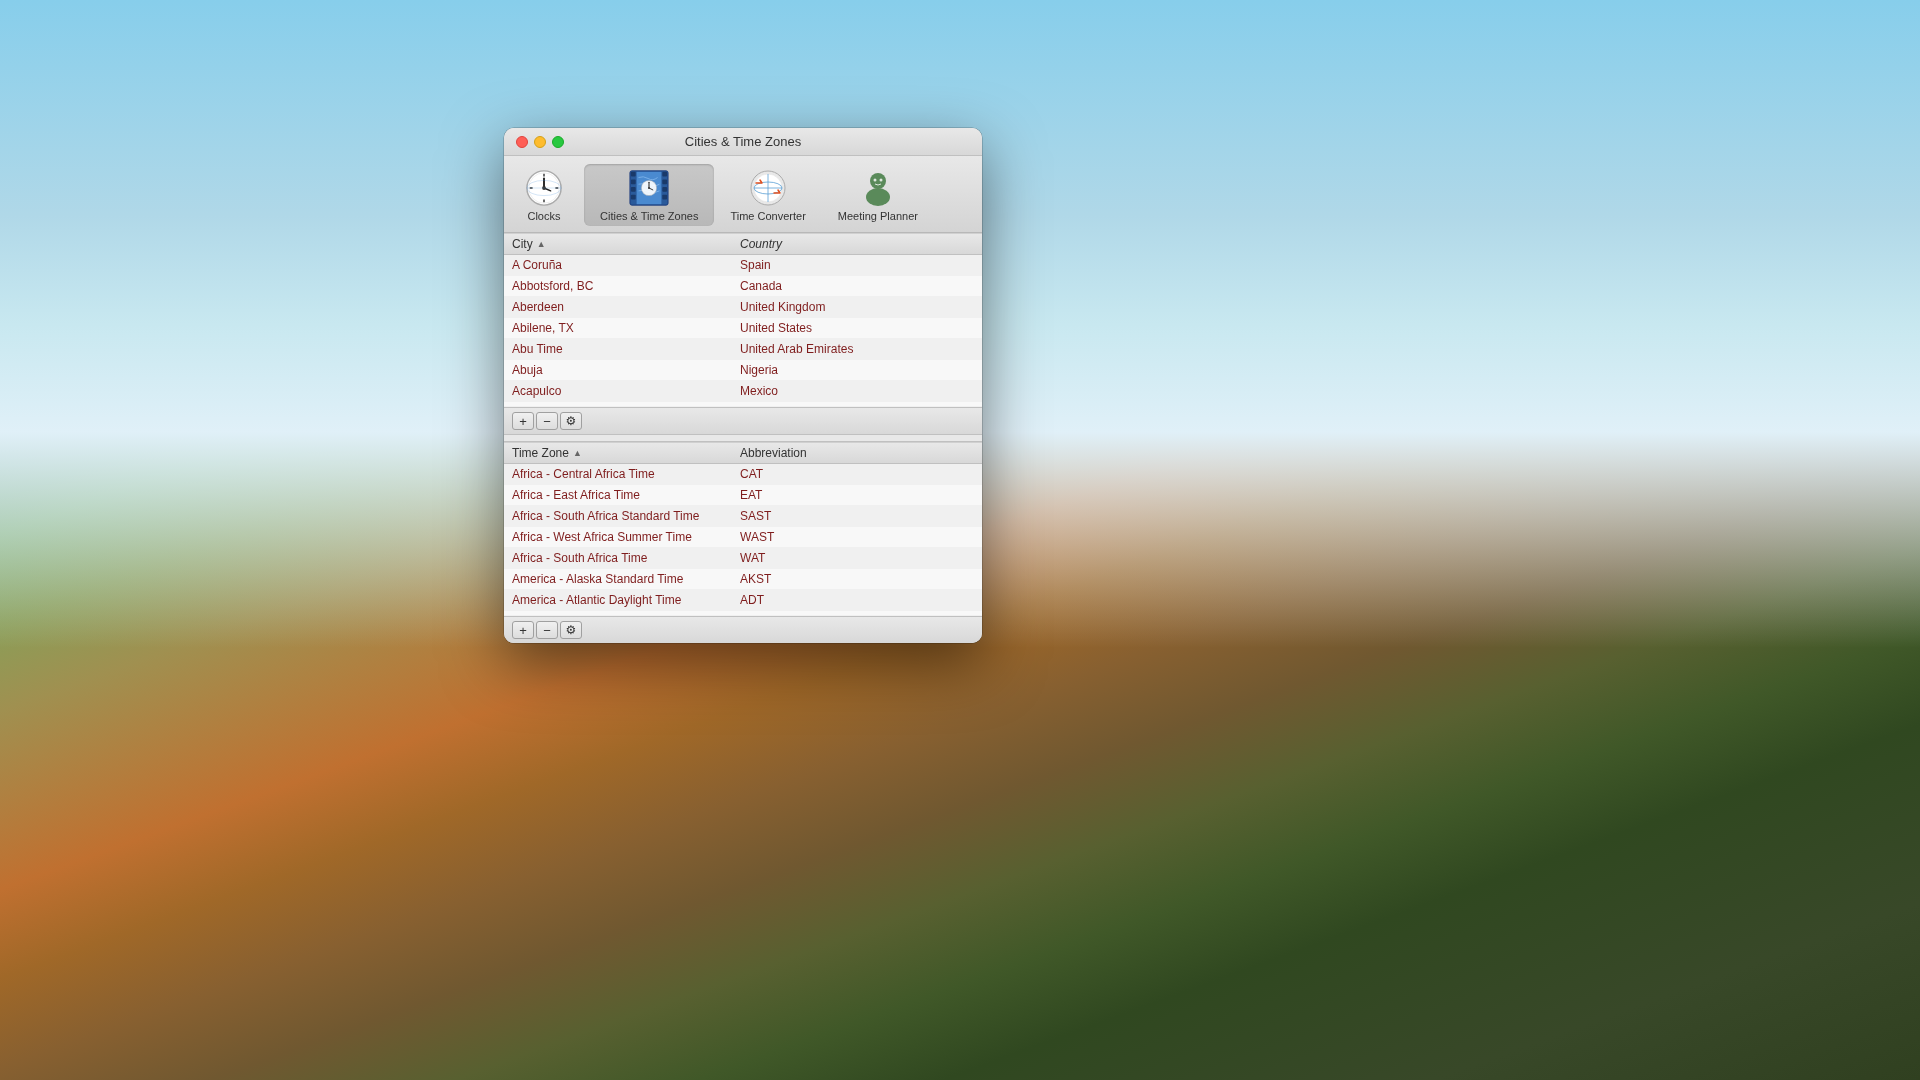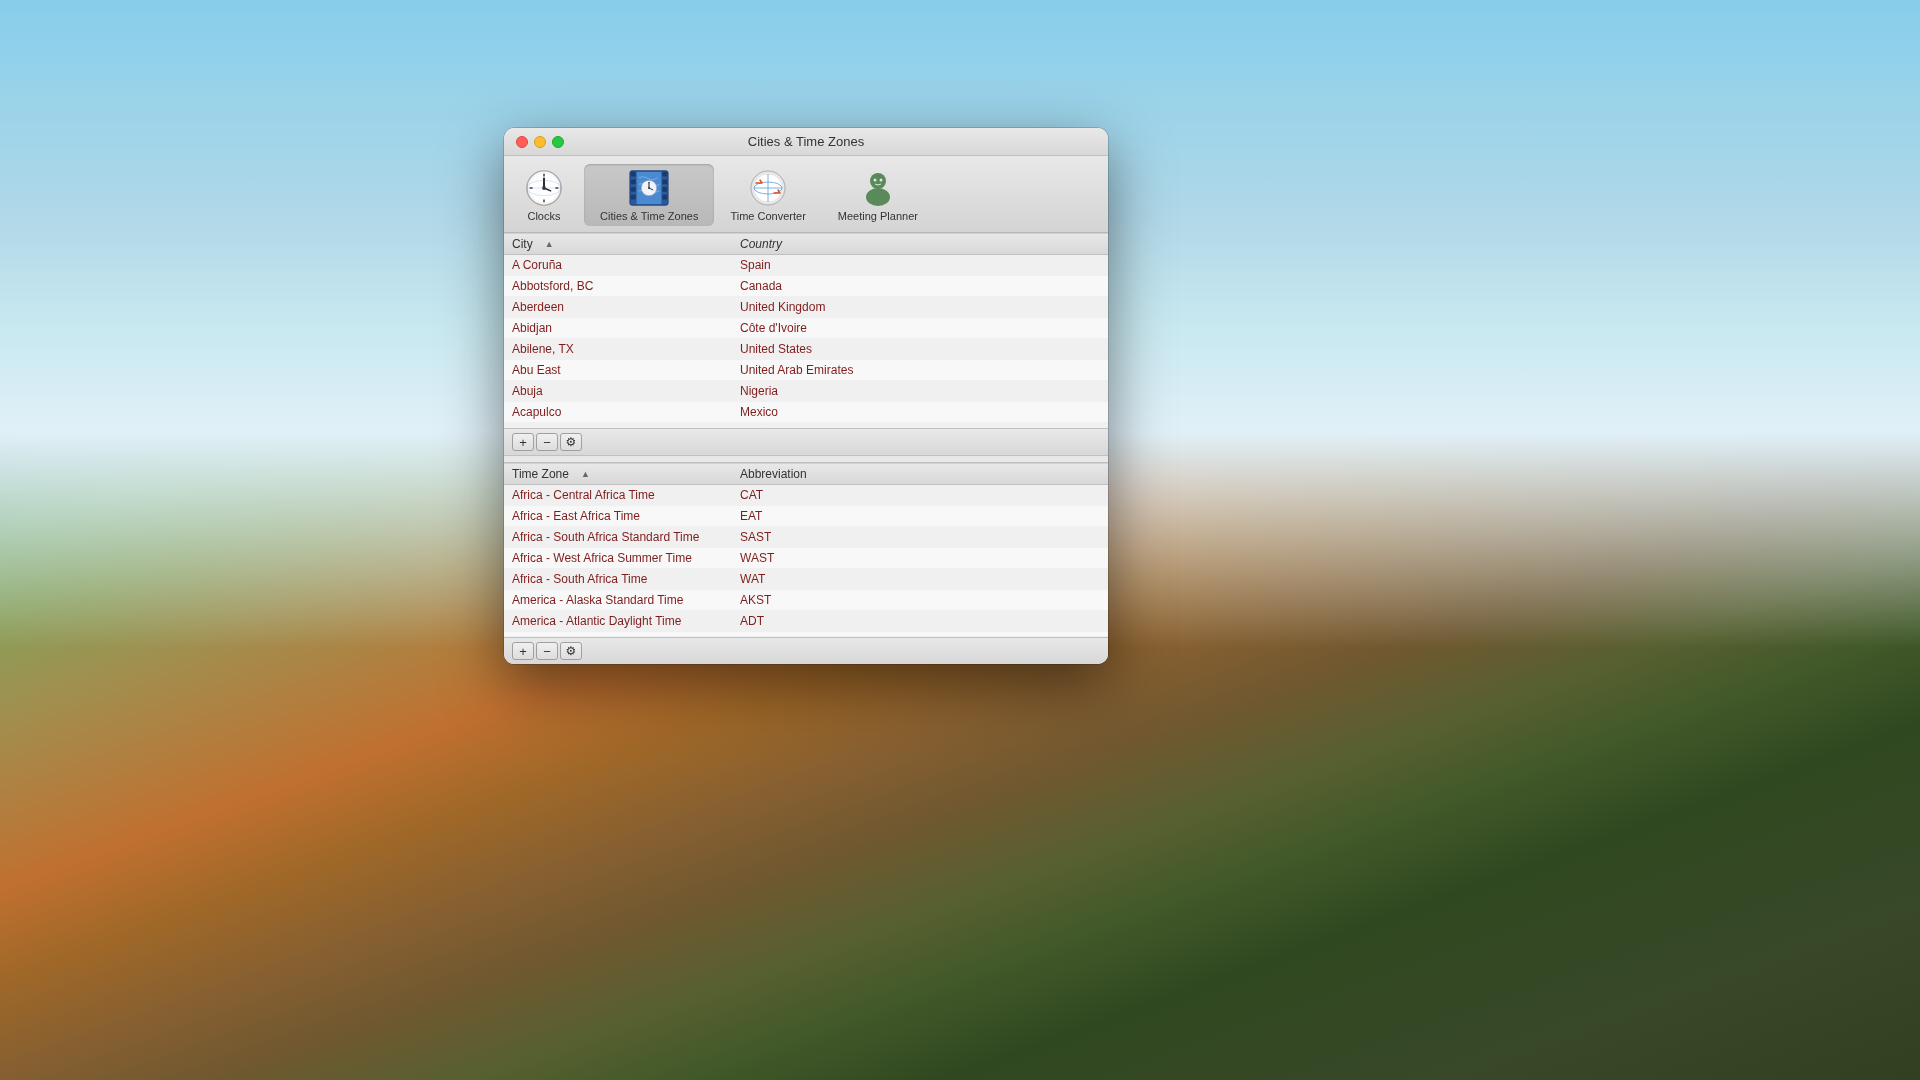--- a/index.html
+++ b/index.html
@@ -43,21 +43,21 @@
       inset: 0;
       background:
         
         linear-gradient(180deg, #87ceeb 0%, #b0d8e8 20%, #c8e8f0 30%, #e0f0f8 40%, transparent 60%);
     }
 
     .window {
       position: absolute;
       top: 128px;
       left: 504px;
-      width: 604px;
+      width: 478px;
       background: #f0f0f0;
       border-radius: 10px;
       box-shadow: 0 20px 60px rgba(0,0,0,0.5), 0 0 0 0.5px rgba(0,0,0,0.3);
       overflow: hidden;
     }
 
     .title-bar {
       background: linear-gradient(180deg, #e8e8e8 0%, #d8d8d8 100%);
       height: 28px;
       display: flex;
@@ -144,21 +144,21 @@
       border-top: 1px solid #d0d0d0;
       padding: 3px 8px;
     }
 
     .table-header-cell {
       font-size: 12px;
       font-weight: 500;
       color: #333;
       display: flex;
       align-items: center;
-      gap: 12px;
+      gap: 4px;
       cursor: pointer;
     }
 
     .table-header-cell.city { width: 228px; }
     .table-header-cell.country { flex: 1; font-style: italic; }
     .table-header-cell.timezone { width: 228px; }
     .table-header-cell.abbrev { flex: 1; }
 
     .sort-arrow {
       font-size: 9px;
@@ -359,29 +359,25 @@
     </div>
         <div class="table-row">
       <span class="cell city-cell">Abbotsford, BC</span>
       <span class="cell country-cell">Canada</span>
     </div>
         <div class="table-row">
       <span class="cell city-cell">Aberdeen</span>
       <span class="cell country-cell">United Kingdom</span>
     </div>
         <div class="table-row">
-      <span class="cell city-cell">Abidjan</span>
-      <span class="cell country-cell">Côte d'Ivoire</span>
-    </div>
-        <div class="table-row">
       <span class="cell city-cell">Abilene, TX</span>
       <span class="cell country-cell">United States</span>
     </div>
         <div class="table-row">
-      <span class="cell city-cell">Abu East</span>
+      <span class="cell city-cell">Abu Time</span>
       <span class="cell country-cell">United Arab Emirates</span>
     </div>
         <div class="table-row">
       <span class="cell city-cell">Abuja</span>
       <span class="cell country-cell">Nigeria</span>
     </div>
         <div class="table-row">
       <span class="cell city-cell">Acapulco</span>
       <span class="cell country-cell">Mexico</span>
     </div>

